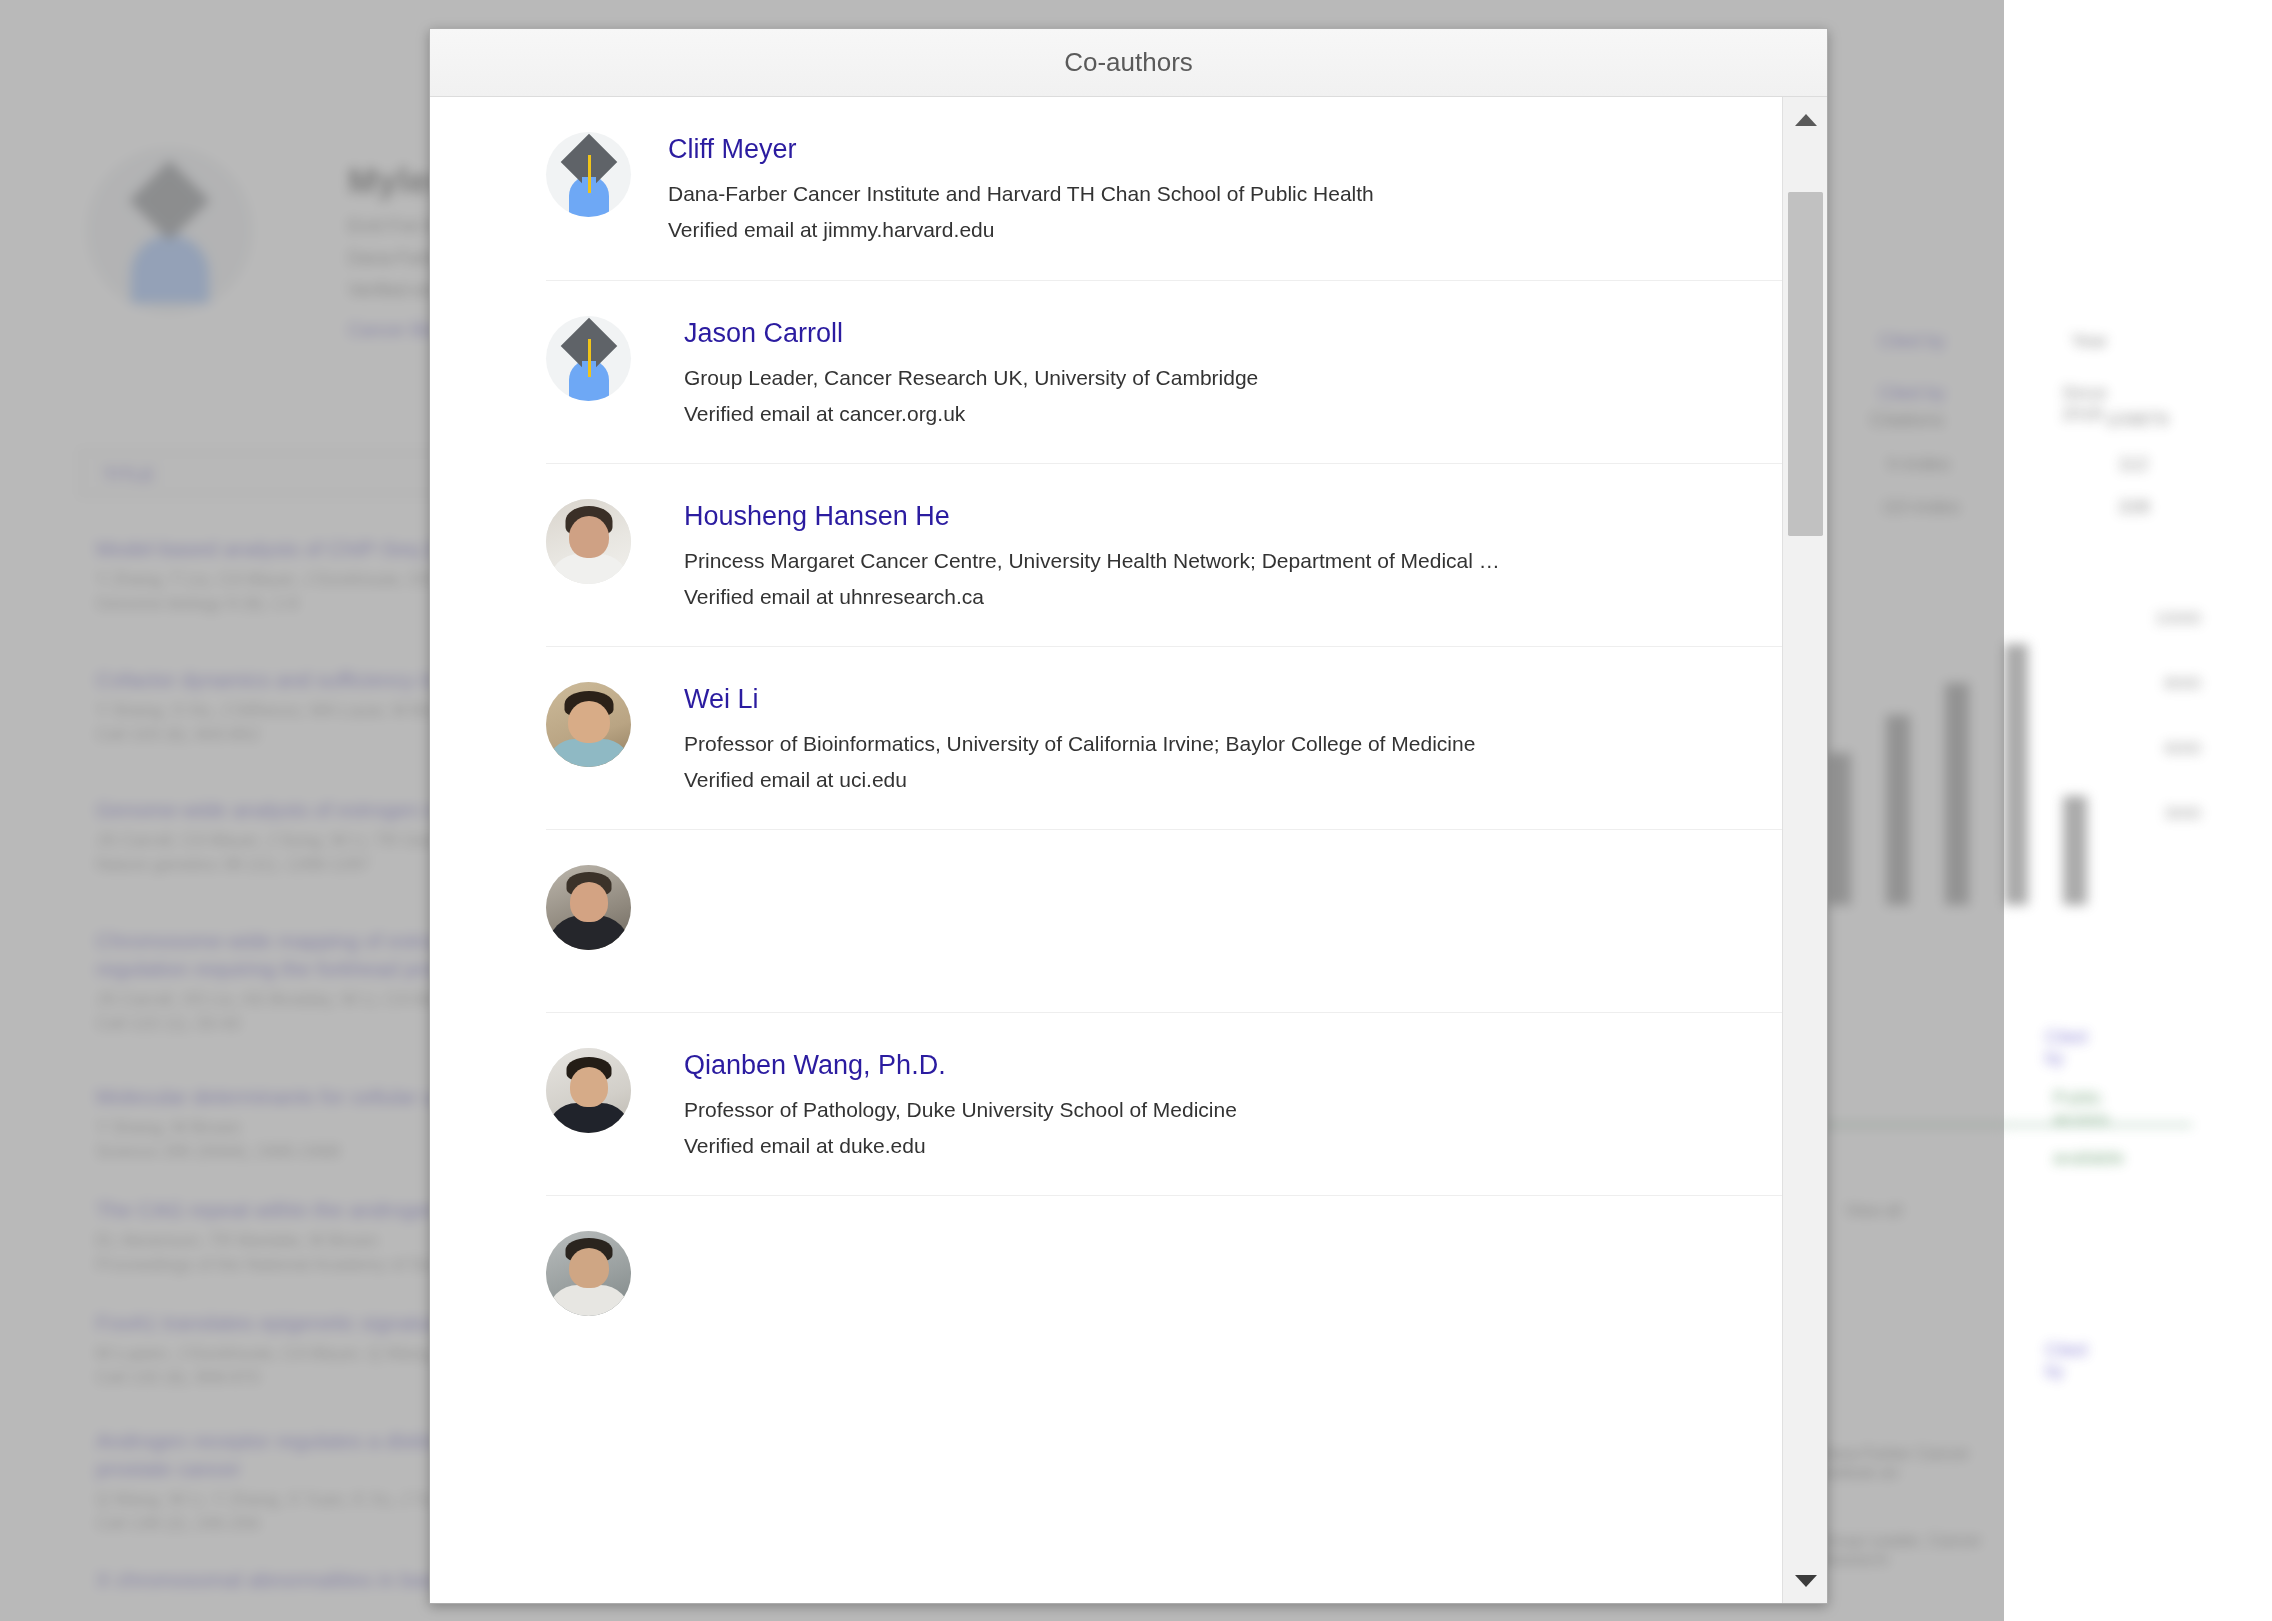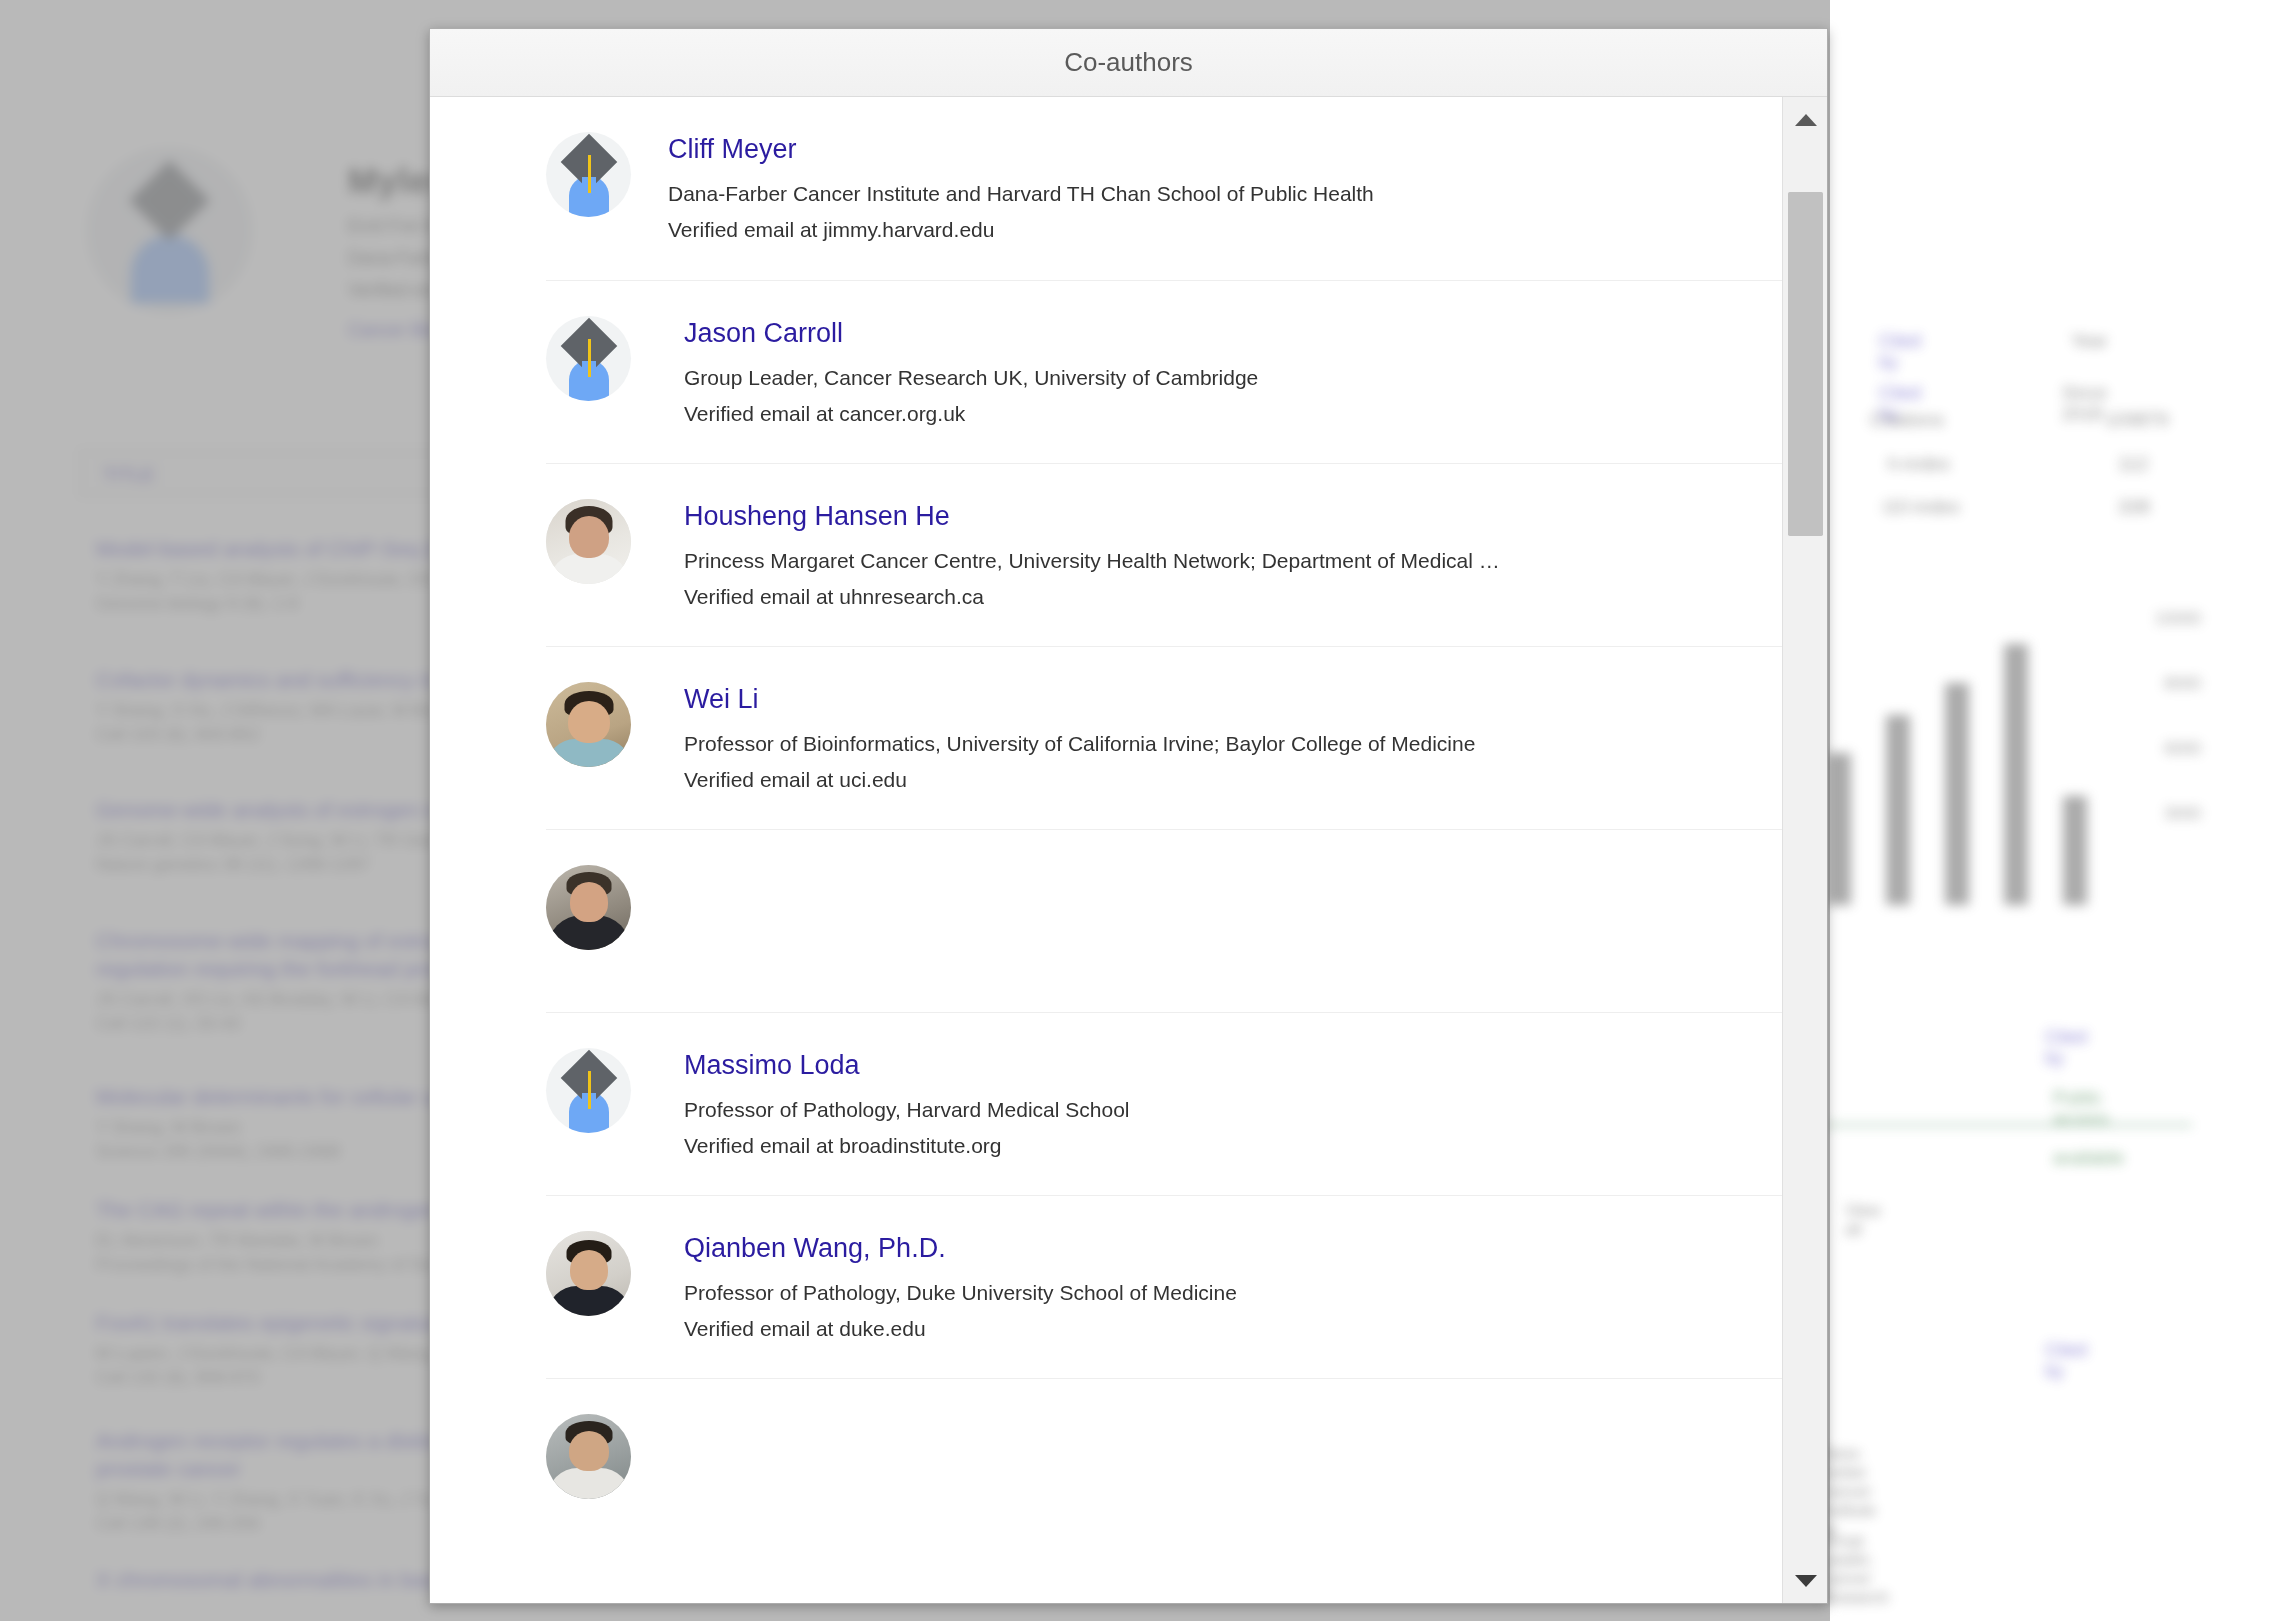--- a/index.html
+++ b/index.html
@@ -6,21 +6,21 @@
 
   html, body {
     width: 2273px;
     height: 1622px;
     overflow: hidden;
     font-family: "Liberation Sans", sans-serif;
     background: #ffffff;
   }
 
   
-  #page-root { position: relative; width: 1830px; height: 1622px; }
+  #page-root { position: relative; width: 2004px; height: 1622px; }
 
   #bg-page {
     position: absolute; inset: 0;
     background: #ffffff;
     filter: blur(6px);
     opacity: 0.62;
   }
 
   .bg-avatar {
     position: absolute; left: 87px; top: 148px;
@@ -397,28 +397,20 @@
             </div>
             <div class="coauthor-info"><a class="coauthor-name">Wei Li</a><div class="coauthor-affil">Professor of Bioinformatics, University of California Irvine; Baylor College of Medicine</div><div class="coauthor-email">Verified email at uci.edu</div></div>
           </div>
           <div class="coauthor-row">
             <div class="avatar photo">
               <span class="ph-bg" style="background:linear-gradient(160deg,#bdb7ad 0%,#8f887d 60%,#6b655c 100%)"></span>
               <span class="ph-body" style="width:84px;height:35px;background:#25262b"></span>
               <span class="ph-hair" style="width:45px;height:24px;top:7px;background:#3b3229"></span>
               <span class="ph-face" style="width:38px;height:40px;top:17.4px;background:#d3a383"></span>
             </div>
-          </div>
-          <div class="coauthor-row">
-            <div class="avatar placeholder">
-              <span class="cap"></span>
-              <span class="neck"></span>
-              <span class="tassel"></span>
-            </div>
-            <div class="coauthor-info"><a class="coauthor-name">Massimo Loda</a><div class="coauthor-affil">Professor of Pathology, Harvard Medical School</div><div class="coauthor-email">Verified email at broadinstitute.org</div></div>
           </div>
           <div class="coauthor-row">
             <div class="avatar photo">
               <span class="ph-bg" style="background:linear-gradient(160deg,#e6e4e0 0%,#d2cfc9 60%,#bab6ae 100%)"></span>
               <span class="ph-body" style="width:84px;height:30px;background:#20232b"></span>
               <span class="ph-hair" style="width:45px;height:24px;top:8.7px;background:#241d16"></span>
               <span class="ph-face" style="width:38px;height:40px;top:19px;background:#d6ab88"></span>
             </div>
             <div class="coauthor-info"><a class="coauthor-name">Qianben Wang, Ph.D.</a><div class="coauthor-affil">Professor of Pathology, Duke University School of Medicine</div><div class="coauthor-email">Verified email at duke.edu</div></div>
           </div>

